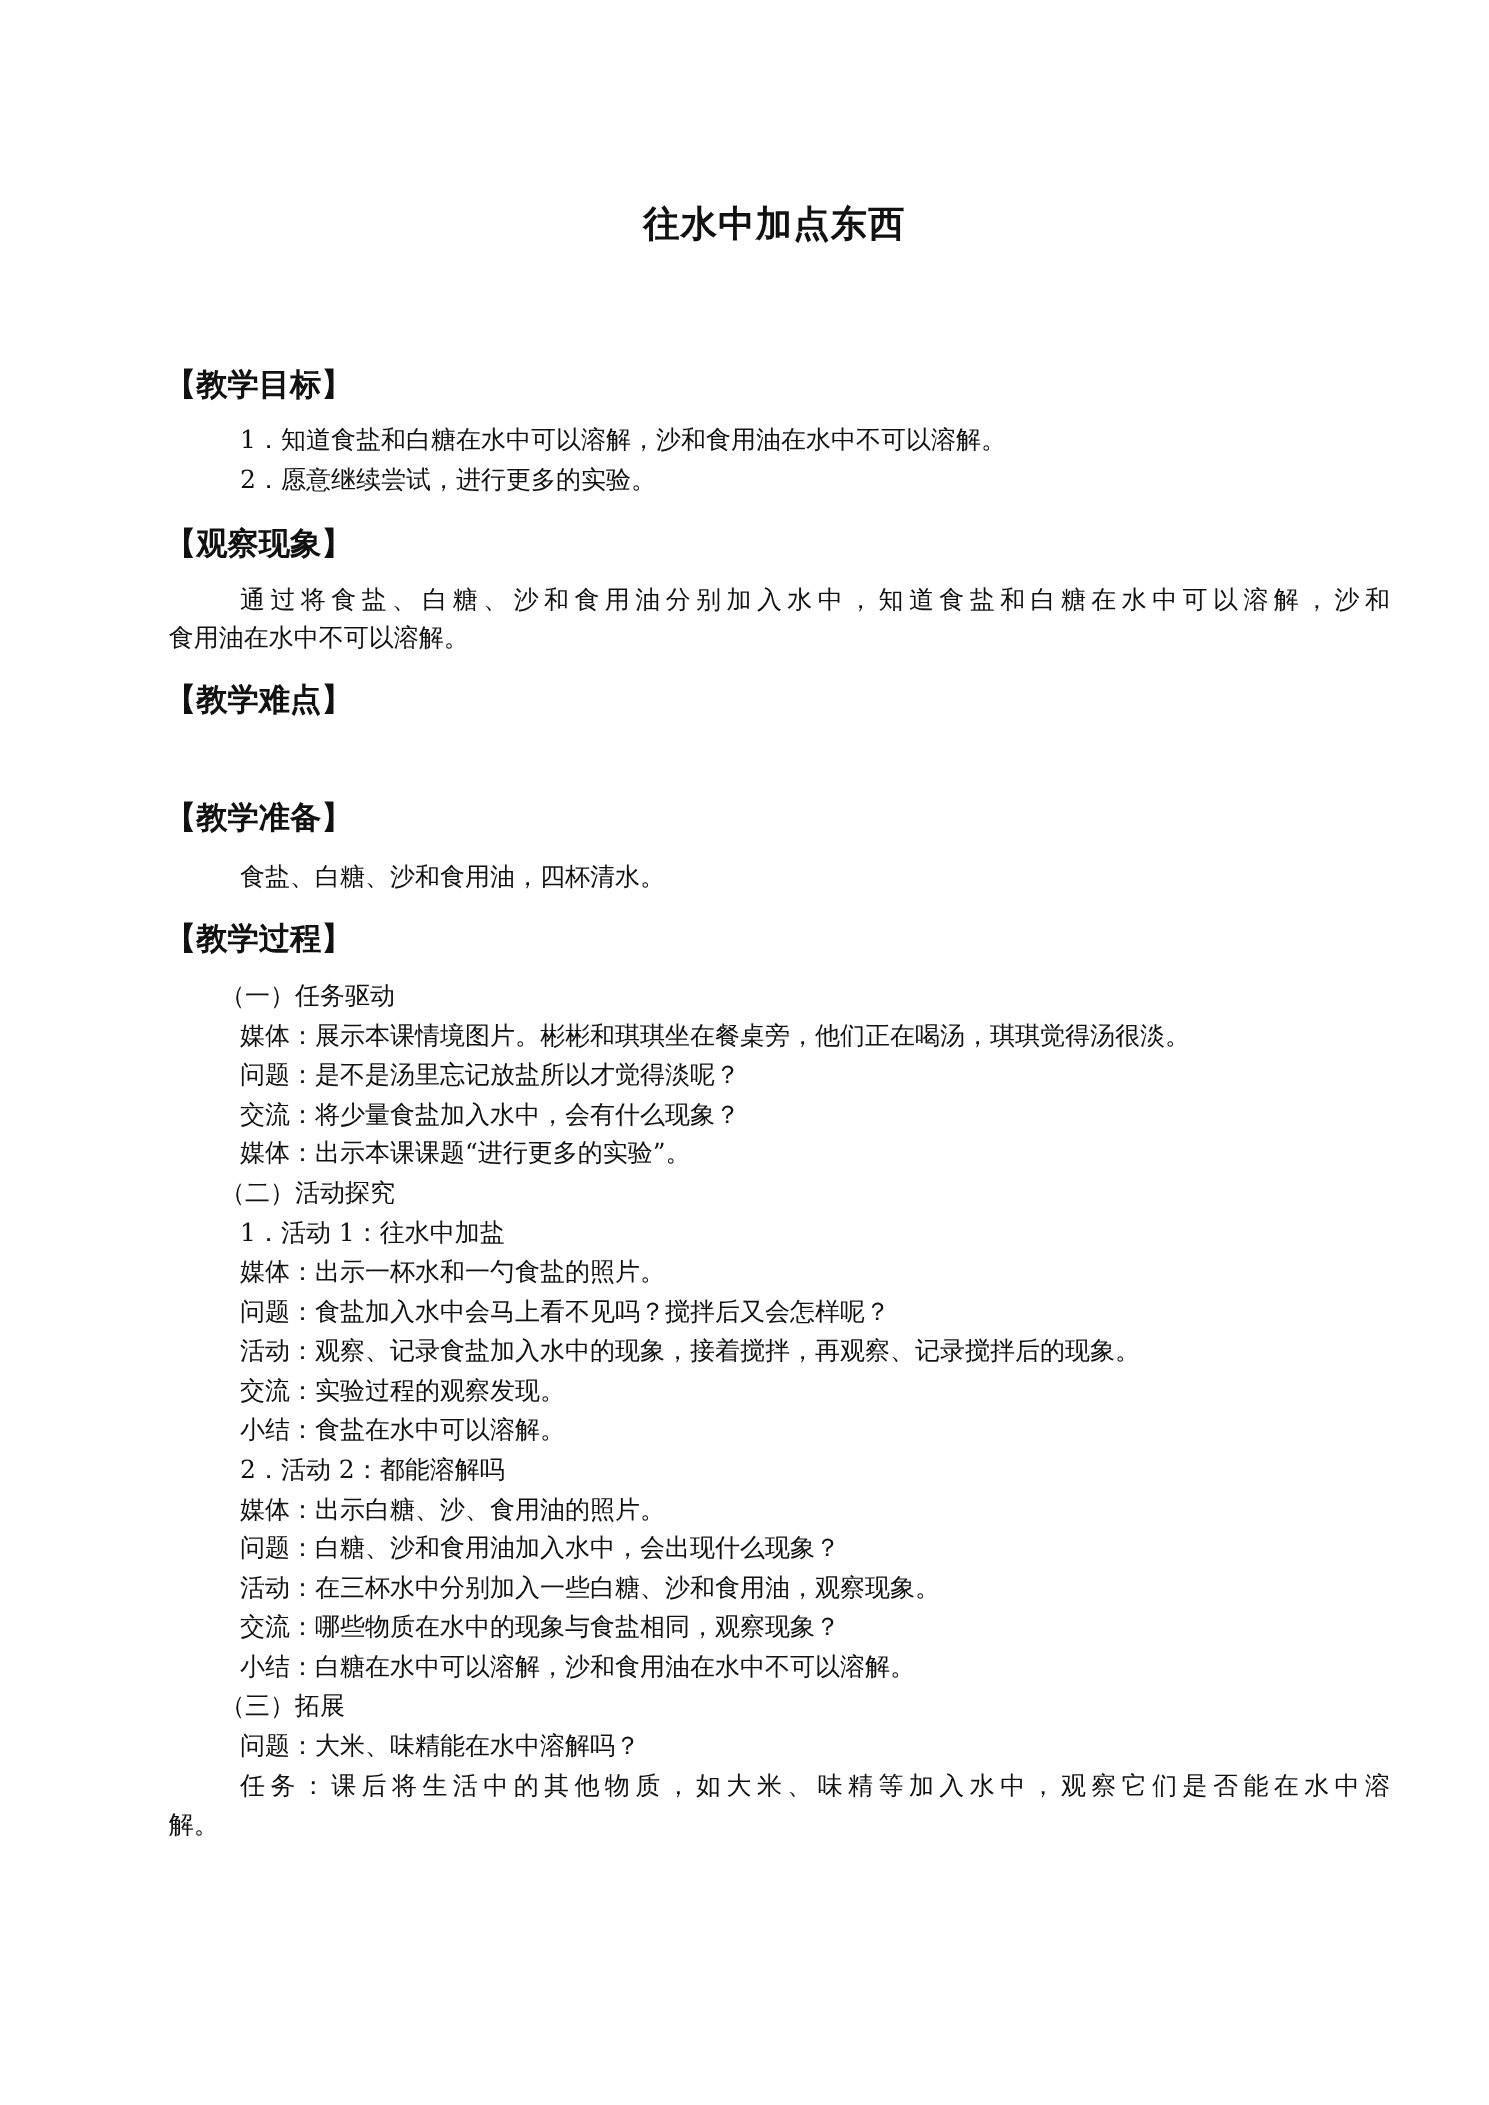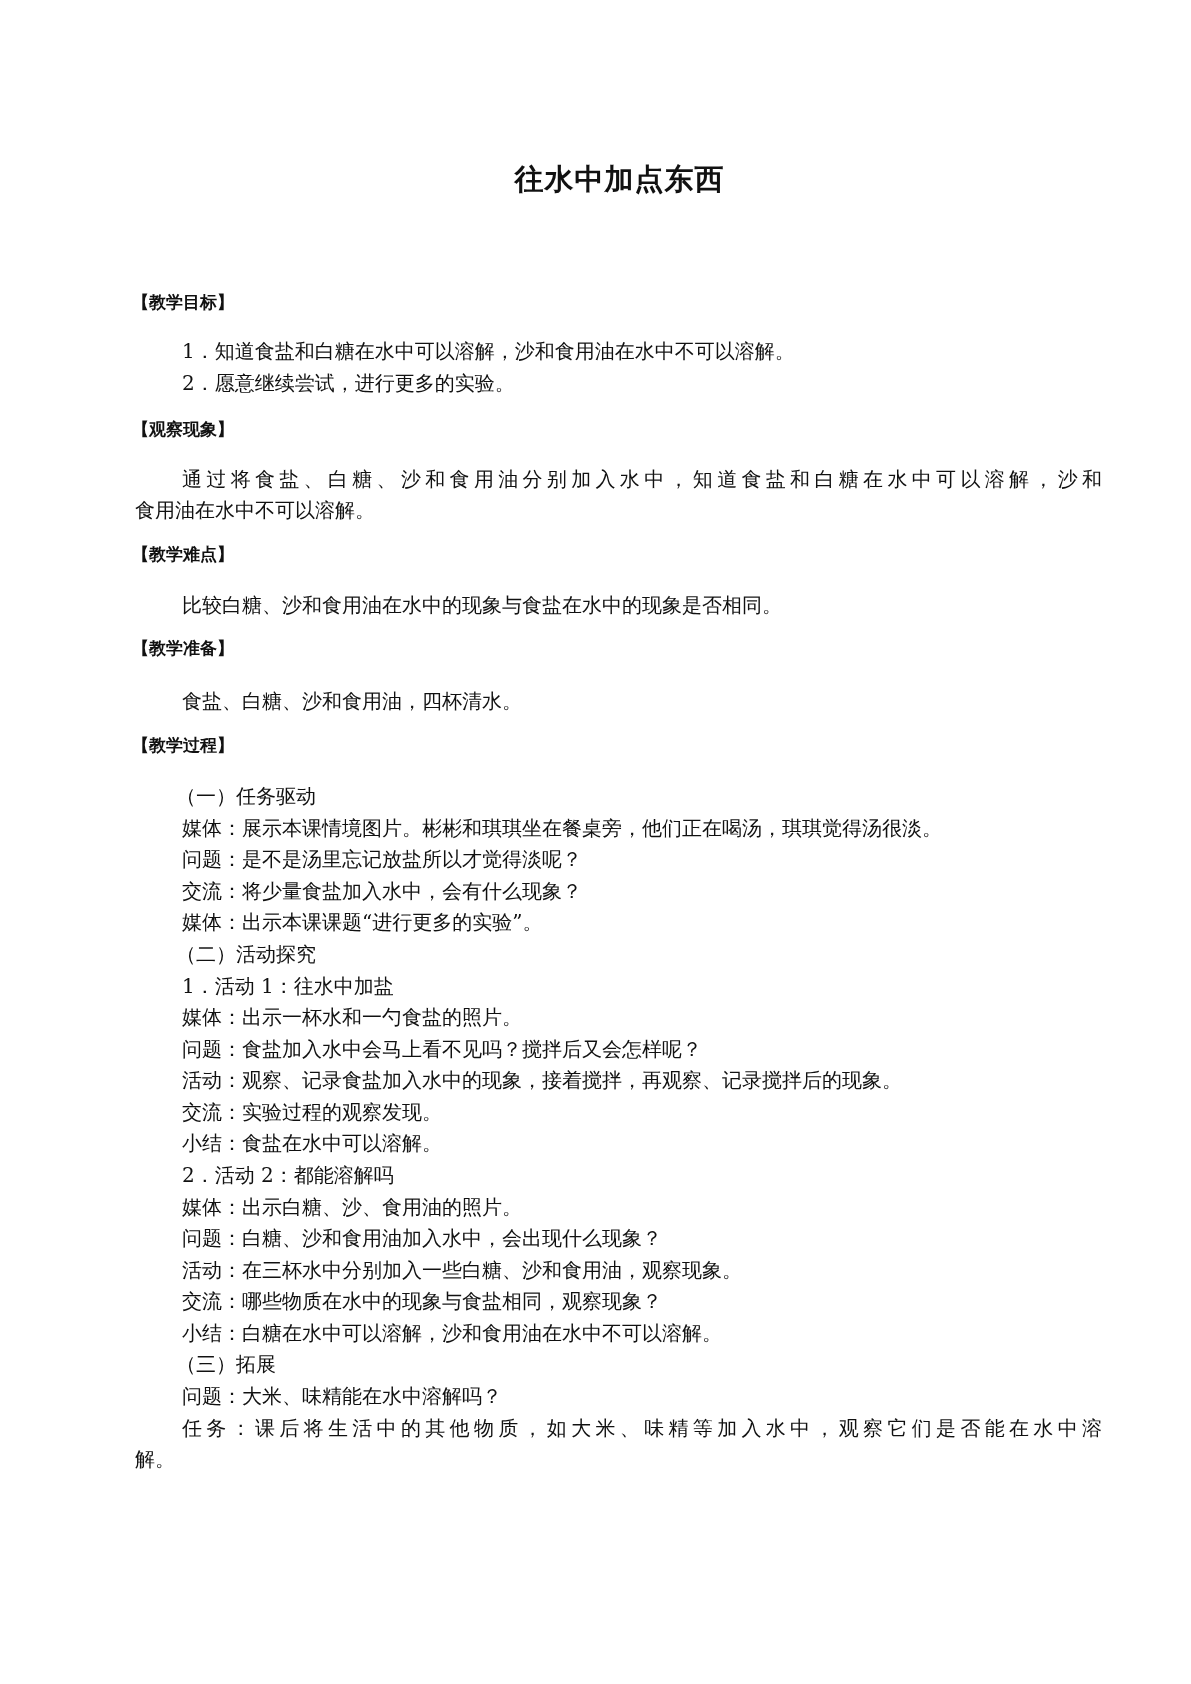--- a/index.html
+++ b/index.html
@@ -10,26 +10,26 @@
   }
   .page { position: absolute; left: 0; top: 0; width: 1191px; height: 1308px; margin-left: 24px; }
   .title {
     position: absolute; top: 160px; left: 0; width: 1191px; text-align: center;
     font-family: "DejaVu Sans", "Liberation Sans", sans-serif;
     font-size: 29px; font-weight: bold; letter-spacing: 1px;
   }
   .heading {
     position: absolute; left: 108px;
     font-family: "DejaVu Sans", "Liberation Sans", sans-serif;
-    font-size: 17px; font-weight: bold;
+    font-size: 25px; font-weight: bold;
   }
   .line {
     position: absolute; font-size: 20px; white-space: nowrap; line-height: 1;
   }
-  .ind { left: 158px; }
+  .ind { left: 168px; }
   .flush { left: 111px; }
   .just { width: 968px; text-align-last: justify; text-align: justify; white-space: nowrap; }
   .footer {
     position: absolute; top: 1560px; left: 0; width: 1191px; text-align: center;
     font-size: 21px; font-weight: bold;
   }
   .footer .sep { font-weight: normal; font-size: 14px; margin: 0 2px; }
 </style>
 </head>
 <body>
@@ -40,21 +40,20 @@
 
   <div class="heading" style="top:291px">【教学目标】</div>
   <div class="line ind" style="top:341px">1．知道食盐和白糖在水中可以溶解，沙和食用油在水中不可以溶解。</div>
   <div class="line ind" style="top:373px">2．愿意继续尝试，进行更多的实验。</div>
 
   <div class="heading" style="top:418px">【观察现象】</div>
   <div class="line ind just" style="top:469px; width:920px;">通过将食盐、白糖、沙和食用油分别加入水中，知道食盐和白糖在水中可以溶解，沙和</div>
   <div class="line flush" style="top:500px">食用油在水中不可以溶解。</div>
 
   <div class="heading" style="top:543px">【教学难点】</div>
-  <div class="line ind" style="top:595px">比较白糖、沙和食用油在水中的现象与食盐在水中的现象是否相同。</div>
 
   <div class="heading" style="top:637px">【教学准备】</div>
   <div class="line ind" style="top:691px">食盐、白糖、沙和食用油，四杯清水。</div>
 
   <div class="heading" style="top:734px">【教学过程】</div>
   <div class="line" style="top:786px; left:152px">（一）任务驱动</div>
   <div class="line ind" style="top:818px">媒体：展示本课情境图片。彬彬和琪琪坐在餐桌旁，他们正在喝汤，琪琪觉得汤很淡。</div>
   <div class="line ind" style="top:849px">问题：是不是汤里忘记放盐所以才觉得淡呢？</div>
   <div class="line ind" style="top:881px">交流：将少量食盐加入水中，会有什么现象？</div>
   <div class="line ind" style="top:912px">媒体：出示本课课题“进行更多的实验”。</div>

